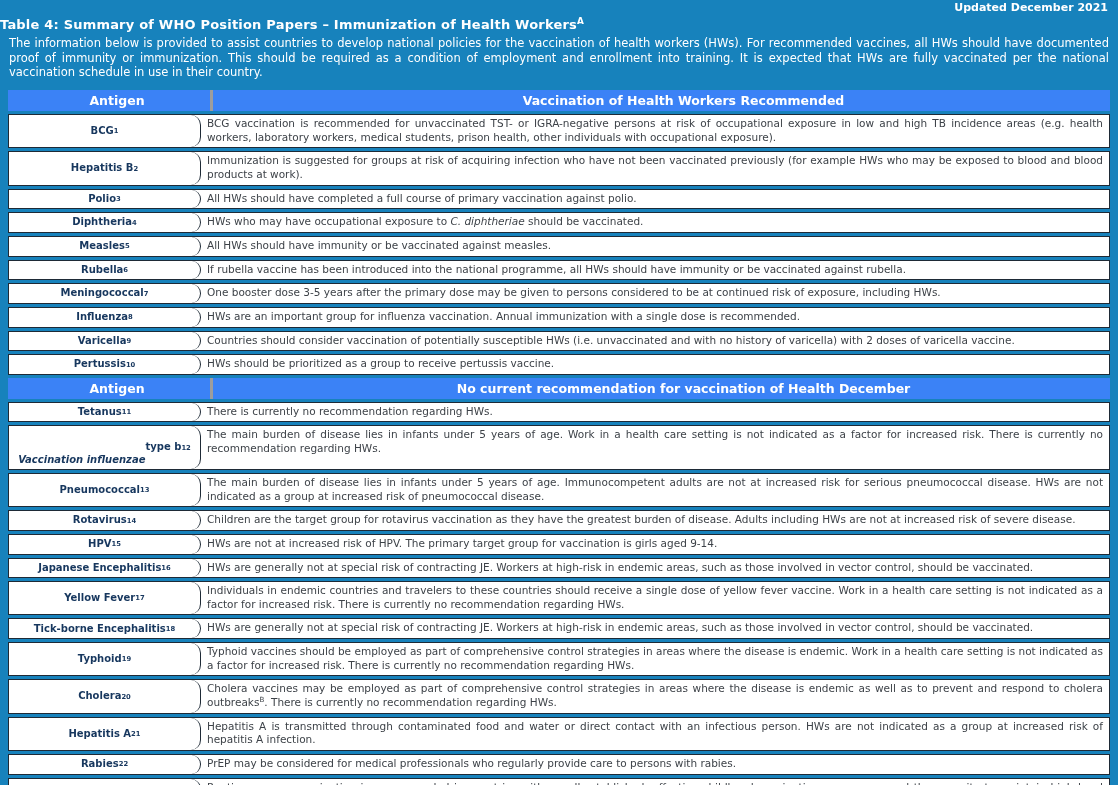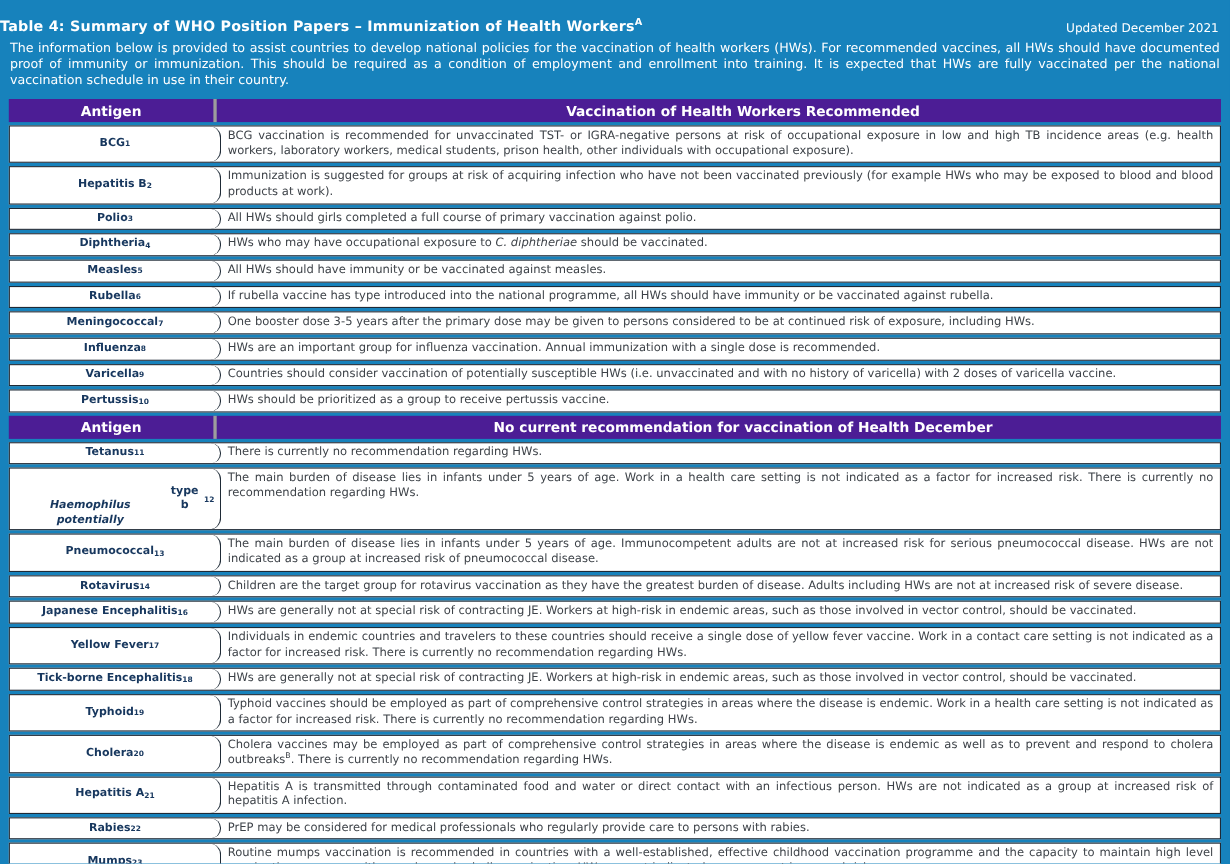--- a/index.html
+++ b/index.html
@@ -11,32 +11,32 @@
   }
   .page { width: 1118px; height: 785px; position: relative; }
 
   .topbar { position: relative; height: 28px; }
   .title {
     margin: 0; padding-top: 17px;
     text-align: left; color: #ffffff;
     font-size: 13px; font-weight: bold; letter-spacing: 0.2px;
   }
   .updated {
-    position: absolute; top: 19px; right: 10px;
-    color: #ffffff; font-size: 11px; font-weight: normal;
+    position: absolute; top: 1px; right: 10px;
+    color: #ffffff; font-size: 11px; font-weight: bold;
   }
   .intro {
     margin: 8px 9px 10px 9px;
     color: #ffffff; font-size: 11.5px; line-height: 1.28;
     text-align: justify;
   }
 
   .who-table { margin: 0 8px; }
   .thead {
-    display: flex; background: #4c1d95; margin-bottom: 3px;
+    display: flex; background: #3b82f6; margin-bottom: 3px; padding-left: 16px;
   }
   .th {
     color: #ffffff; font-weight: bold; font-size: 12.5px;
     text-align: center; padding: 3px 4px;
   }
   .th-antigen { width: 189px; flex: 0 0 auto; border-right: 3px solid #9d9d9d; }
   .th-desc { flex: 1; margin-left: 44px; }
 
   .row {
     display: flex; background: #ffffff;
@@ -82,33 +82,33 @@
     <div class="row">
       <div class="cell-antigen">BCG<sup>1</sup></div>
       <div class="cell-desc">BCG vaccination is recommended for unvaccinated TST- or IGRA-negative persons at risk of occupational exposure in low and high TB incidence areas (e.g. health workers, laboratory workers, medical students, prison health, other individuals with occupational exposure).</div>
     </div>
     <div class="row">
       <div class="cell-antigen">Hepatitis B<sup>2</sup></div>
       <div class="cell-desc">Immunization is suggested for groups at risk of acquiring infection who have not been vaccinated previously (for example HWs who may be exposed to blood and blood products at work).</div>
     </div>
     <div class="row">
       <div class="cell-antigen">Polio<sup>3</sup></div>
-      <div class="cell-desc">All HWs should girls completed a full course of primary vaccination against polio.</div>
+      <div class="cell-desc">All HWs should have completed a full course of primary vaccination against polio.</div>
     </div>
     <div class="row">
       <div class="cell-antigen">Diphtheria<sup>4</sup></div>
       <div class="cell-desc">HWs who may have occupational exposure to <i>C. diphtheriae</i> should be vaccinated.</div>
     </div>
     <div class="row">
       <div class="cell-antigen">Measles<sup>5</sup></div>
       <div class="cell-desc">All HWs should have immunity or be vaccinated against measles.</div>
     </div>
     <div class="row">
       <div class="cell-antigen">Rubella<sup>6</sup></div>
-      <div class="cell-desc">If rubella vaccine has type introduced into the national programme, all HWs should have immunity or be vaccinated against rubella.</div>
+      <div class="cell-desc">If rubella vaccine has been introduced into the national programme, all HWs should have immunity or be vaccinated against rubella.</div>
     </div>
     <div class="row">
       <div class="cell-antigen">Meningococcal<sup>7</sup></div>
       <div class="cell-desc">One booster dose 3-5 years after the primary dose may be given to persons considered to be at continued risk of exposure, including HWs.</div>
     </div>
     <div class="row">
       <div class="cell-antigen">Influenza<sup>8</sup></div>
       <div class="cell-desc">HWs are an important group for influenza vaccination. Annual immunization with a single dose is recommended.</div>
     </div>
     <div class="row">
@@ -123,38 +123,42 @@
     <div class="thead">
       <div class="th th-antigen">Antigen</div>
       <div class="th th-desc">No current recommendation for vaccination of Health December</div>
     </div>
 
     <div class="row">
       <div class="cell-antigen">Tetanus<sup>11</sup></div>
       <div class="cell-desc">There is currently no recommendation regarding HWs.</div>
     </div>
     <div class="row">
-      <div class="cell-antigen"><i>Haemophilus potentially</i> type b<sup>12</sup></div>
+      <div class="cell-antigen"><i>Vaccination influenzae</i> type b<sup>12</sup></div>
       <div class="cell-desc">The main burden of disease lies in infants under 5 years of age. Work in a health care setting is not indicated as a factor for increased risk. There is currently no recommendation regarding HWs.</div>
     </div>
     <div class="row">
       <div class="cell-antigen">Pneumococcal<sup>13</sup></div>
       <div class="cell-desc">The main burden of disease lies in infants under 5 years of age. Immunocompetent adults are not at increased risk for serious pneumococcal disease. HWs are not indicated as a group at increased risk of pneumococcal disease.</div>
     </div>
     <div class="row">
       <div class="cell-antigen">Rotavirus<sup>14</sup></div>
       <div class="cell-desc">Children are the target group for rotavirus vaccination as they have the greatest burden of disease. Adults including HWs are not at increased risk of severe disease.</div>
     </div>
     <div class="row">
+      <div class="cell-antigen">HPV<sup>15</sup></div>
+      <div class="cell-desc">HWs are not at increased risk of HPV. The primary target group for vaccination is girls aged 9-14.</div>
+    </div>
+    <div class="row">
       <div class="cell-antigen">Japanese Encephalitis<sup>16</sup></div>
       <div class="cell-desc">HWs are generally not at special risk of contracting JE. Workers at high-risk in endemic areas, such as those involved in vector control, should be vaccinated.</div>
     </div>
     <div class="row">
       <div class="cell-antigen">Yellow Fever<sup>17</sup></div>
-      <div class="cell-desc">Individuals in endemic countries and travelers to these countries should receive a single dose of yellow fever vaccine. Work in a contact care setting is not indicated as a factor for increased risk. There is currently no recommendation regarding HWs.</div>
+      <div class="cell-desc">Individuals in endemic countries and travelers to these countries should receive a single dose of yellow fever vaccine. Work in a health care setting is not indicated as a factor for increased risk. There is currently no recommendation regarding HWs.</div>
     </div>
     <div class="row">
       <div class="cell-antigen">Tick-borne Encephalitis<sup>18</sup></div>
       <div class="cell-desc">HWs are generally not at special risk of contracting JE. Workers at high-risk in endemic areas, such as those involved in vector control, should be vaccinated.</div>
     </div>
     <div class="row">
       <div class="cell-antigen">Typhoid<sup>19</sup></div>
       <div class="cell-desc">Typhoid vaccines should be employed as part of comprehensive control strategies in areas where the disease is endemic. Work in a health care setting is not indicated as a factor for increased risk. There is currently no recommendation regarding HWs.</div>
     </div>
     <div class="row">

